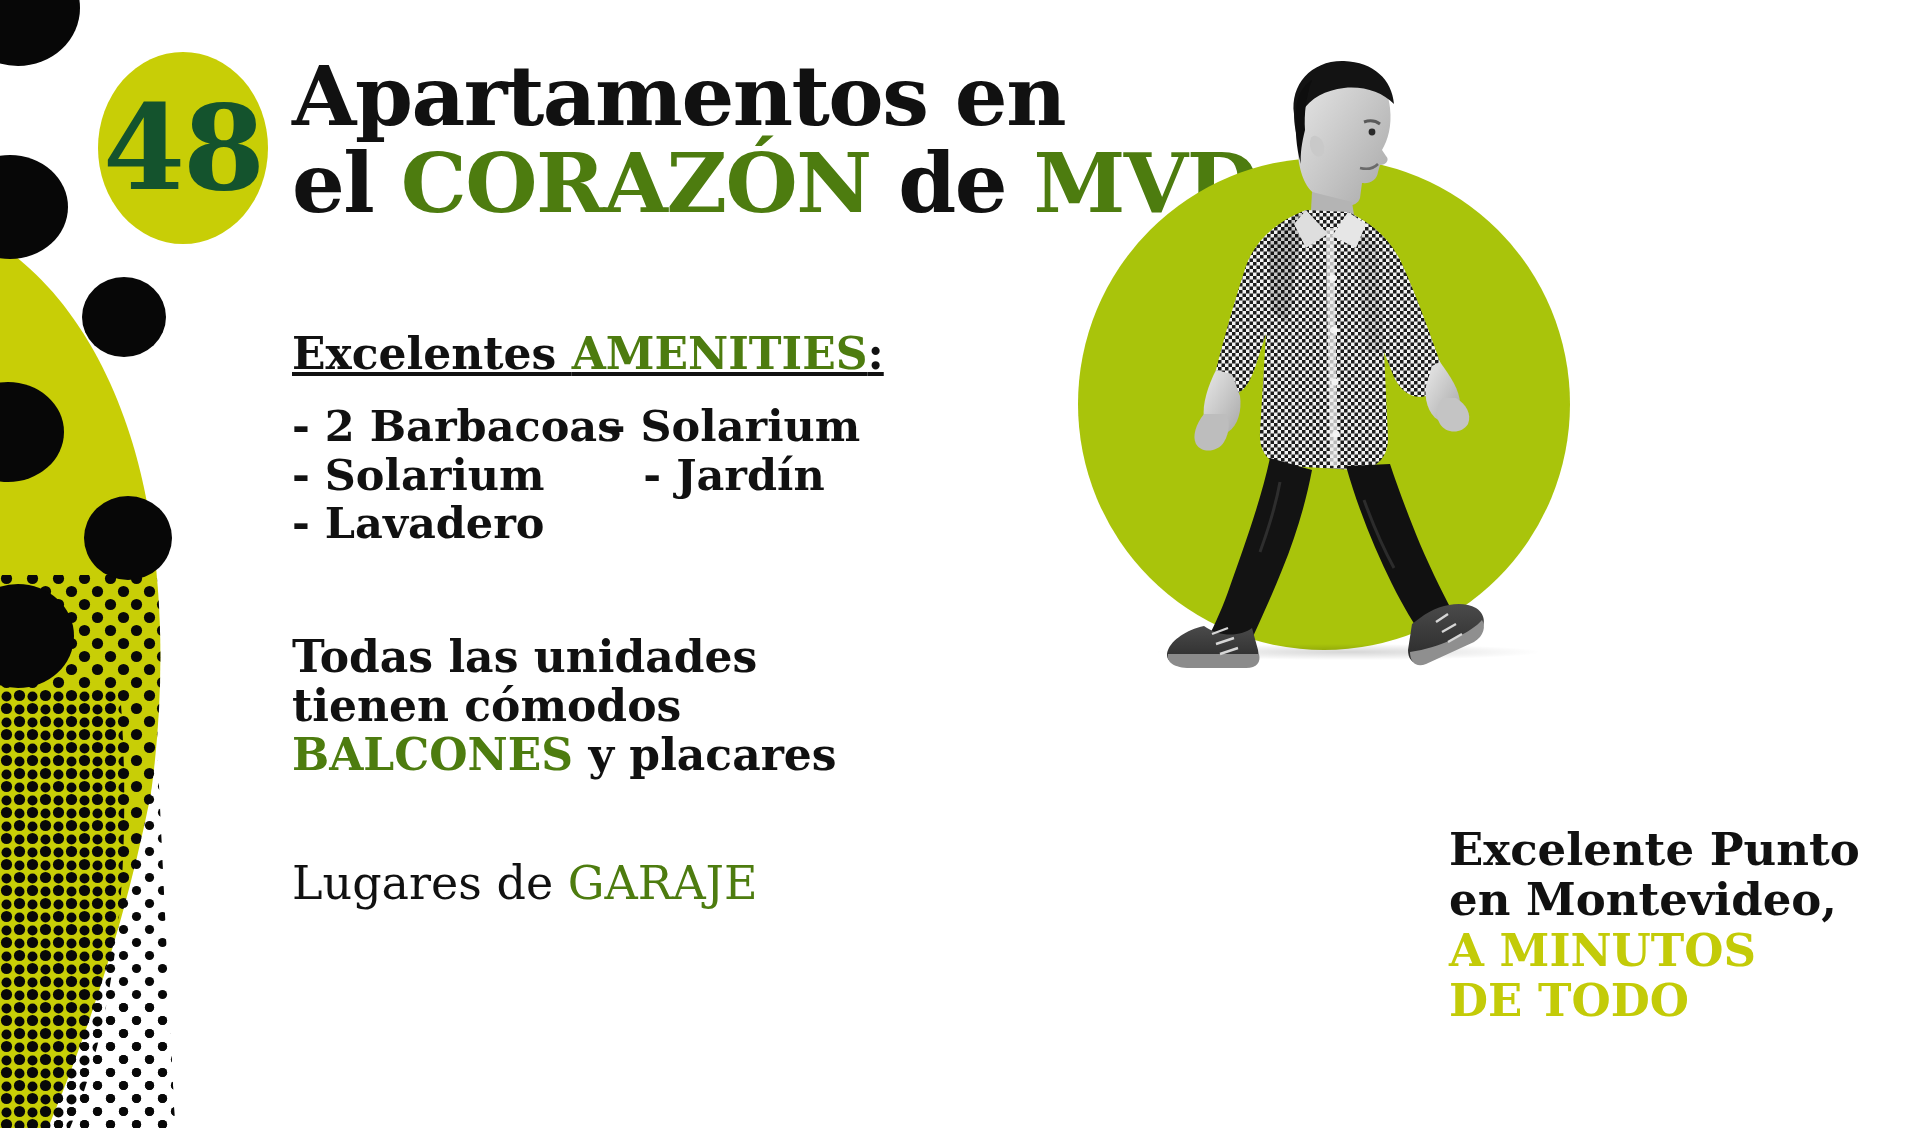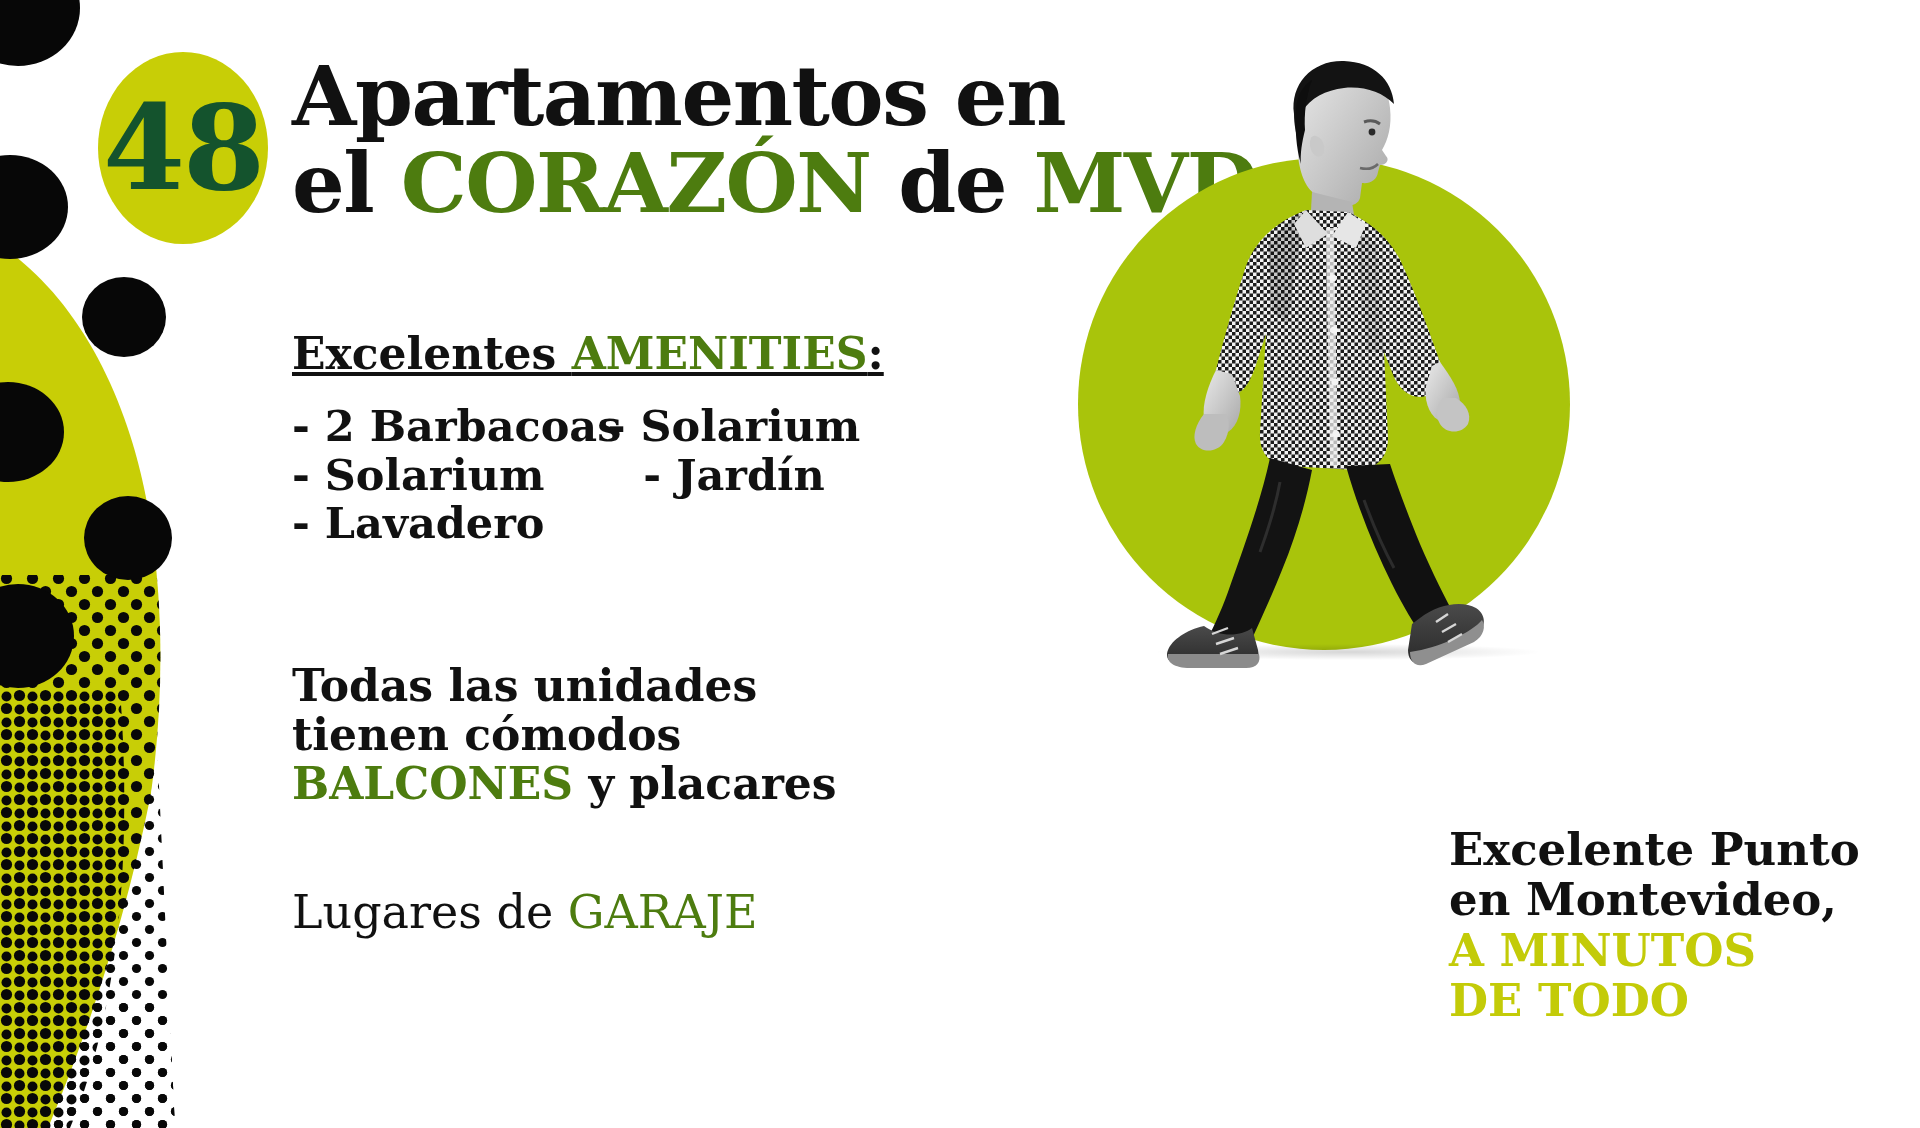--- a/index.html
+++ b/index.html
@@ -28,21 +28,21 @@
   .body{position:absolute;left:292px;top:330px;width:790px;}
   .amen-title{font-family:"DejaVu Serif",serif;font-weight:700;font-size:44px;color:#111;
               line-height:1.1;margin:0 0 24px 0;white-space:nowrap;text-decoration:underline;}
   .amen-grid{display:flex;}
   .amen-col{display:flex;flex-direction:column;}
   .amen-col li,.amen-item{font-family:"DejaVu Serif",serif;font-weight:700;font-size:43px;
               color:#111;line-height:1.12;white-space:nowrap;}
   .col-a{width:292px;}
   .col-b{width:300px;text-align:center;}
 
-  .para{margin-top:114px;font-family:"DejaVu Serif",serif;font-weight:700;font-size:44px;
+  .para{margin-top:85px;font-family:"DejaVu Serif",serif;font-weight:700;font-size:44px;
         color:#111;line-height:1.12;width:620px;}
   .para .ln{white-space:nowrap;}
 
   .garaje{margin-top:78px;font-family:"DejaVu Serif",serif;font-weight:400;font-size:46px;
         color:#111;line-height:1.1;white-space:nowrap;}
   .person-circle{position:absolute;left:1078px;top:158px;width:492px;height:492px;border-radius:50%;
                  background:#a9c40b;}
   .person{position:absolute;left:1120px;top:52px;width:420px;height:620px;}
   .person svg{display:block;}
   .shadow{position:absolute;left:1158px;top:644px;width:380px;height:16px;

